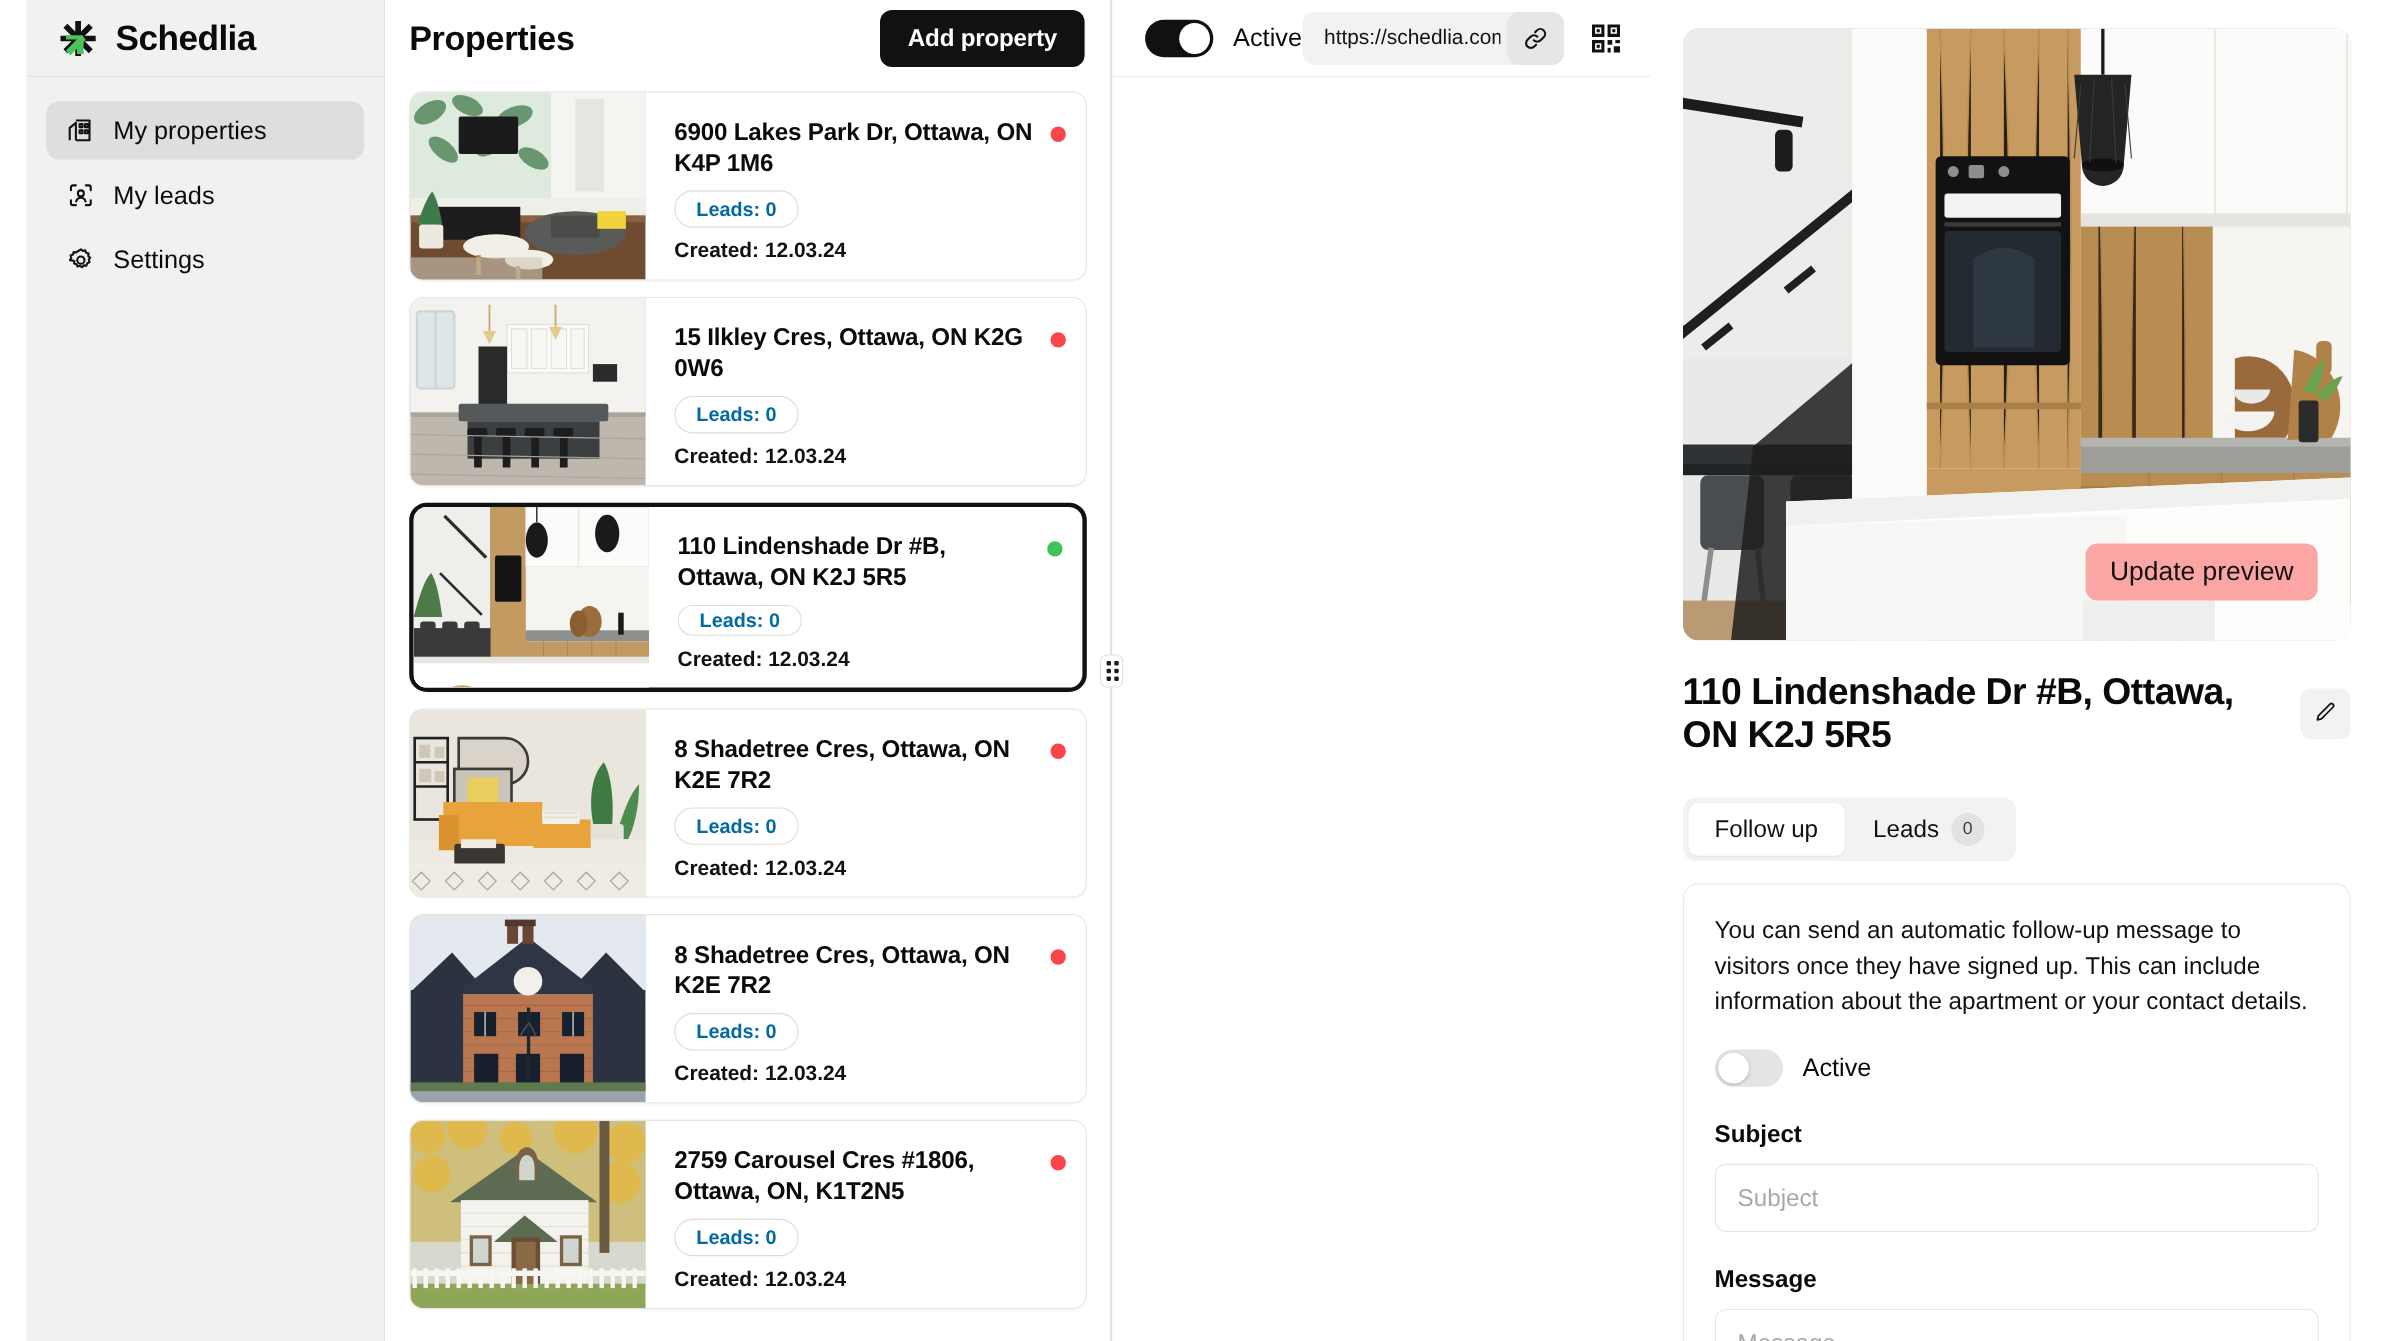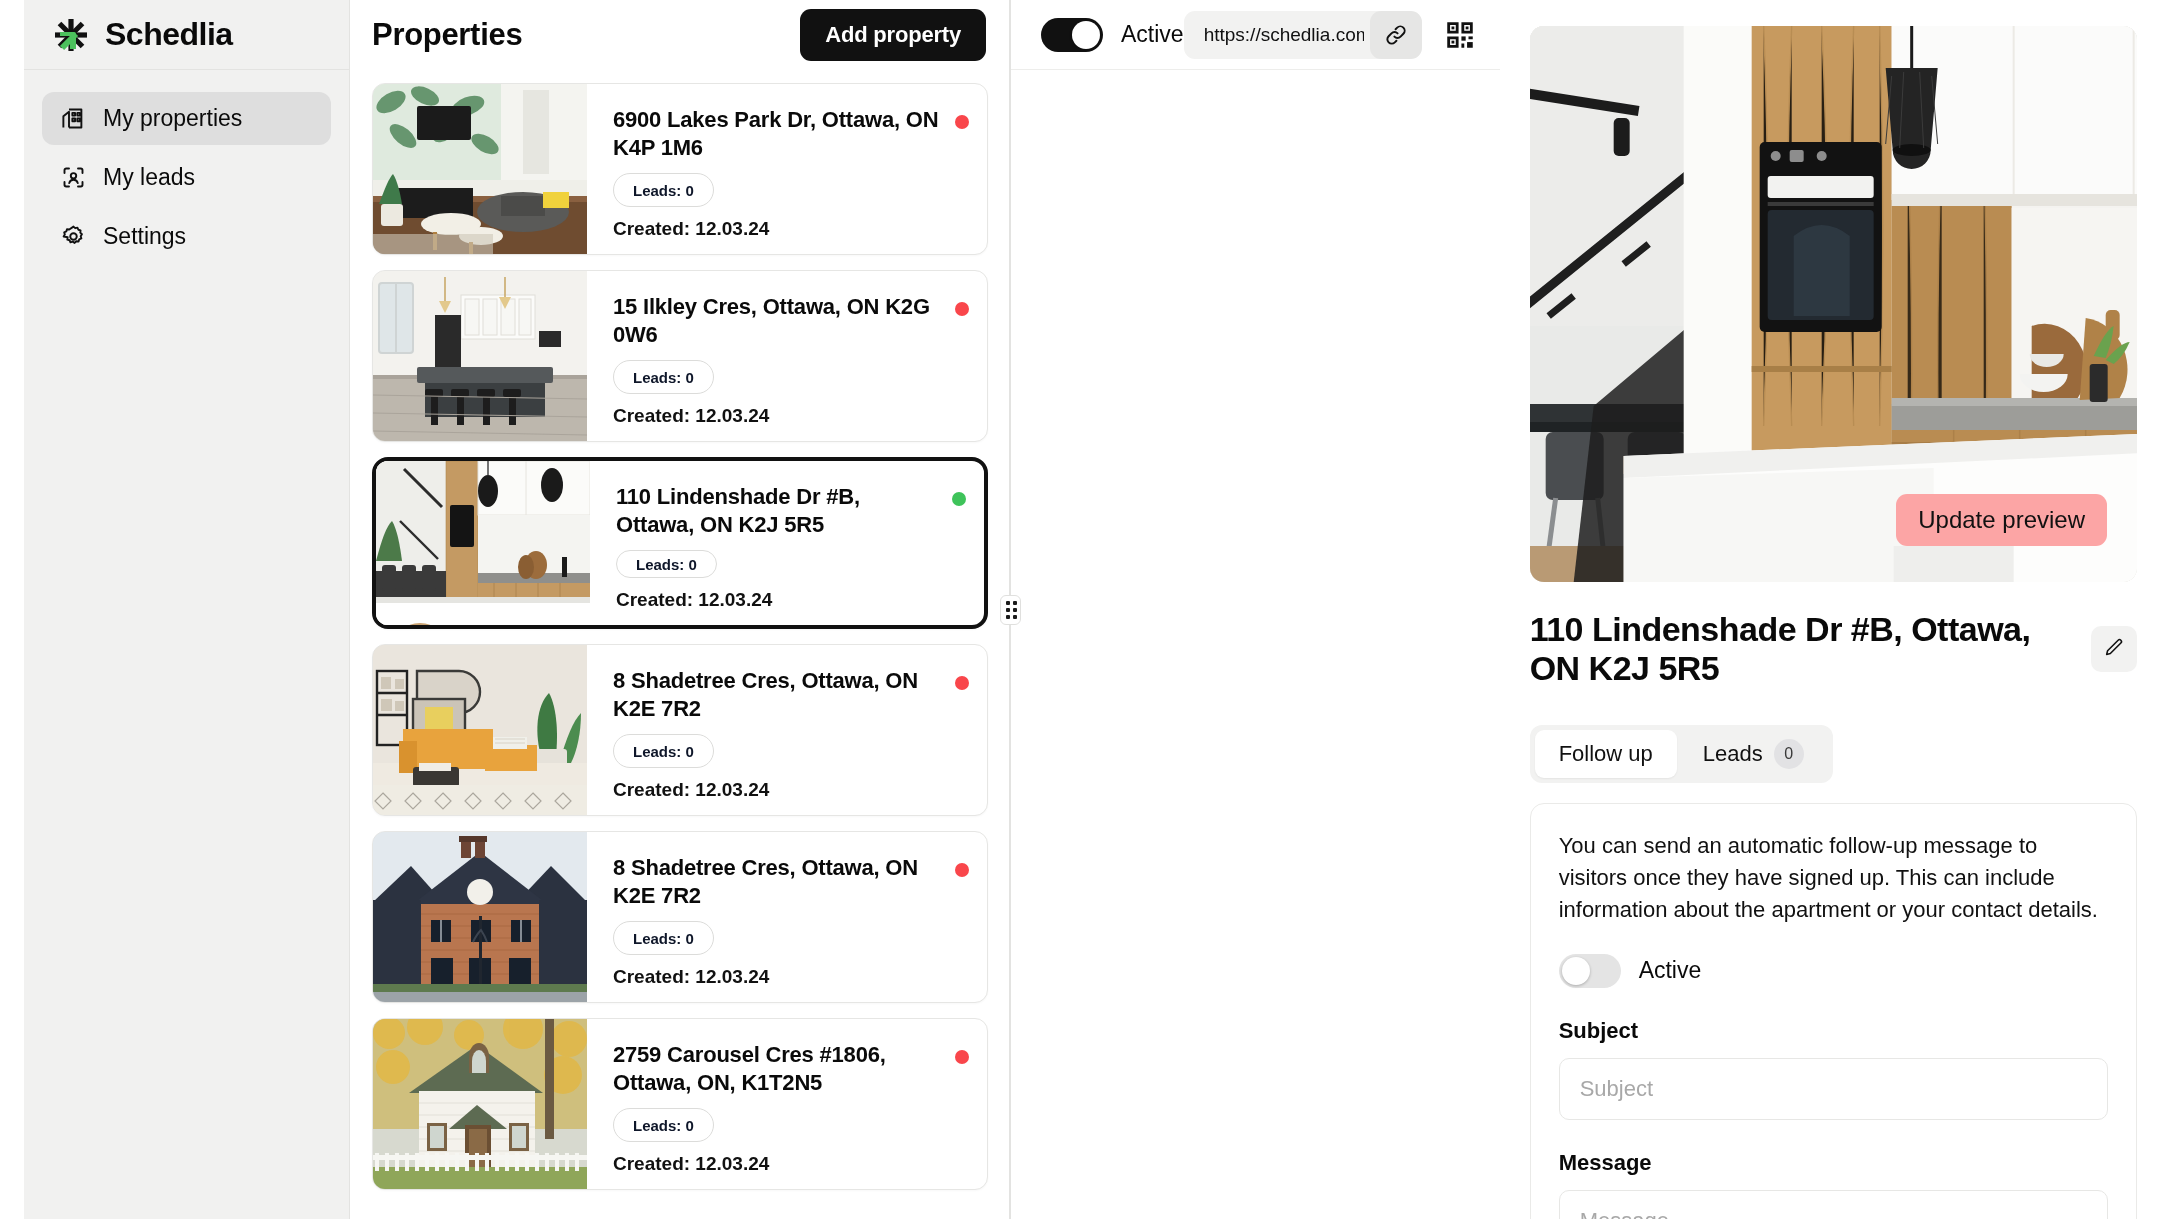--- a/index.html
+++ b/index.html
@@ -94,21 +94,21 @@
     line-height: 1.28; flex: 1 1 auto; letter-spacing: -0.2px;
   }
   .dot { width: 14px; height: 14px; border-radius: 50%; flex: 0 0 14px; margin-top: 9px; }
   .dot.red { background: #f9464b; }
   .dot.green { background: #3ec35a; }
   .leads-pill {
     display: inline-flex; align-items: center; justify-content: center;
     align-self: flex-start;
     border: 1px solid #dcdcda; border-radius: 999px;
     height: 38px; padding: 0 19px;
-    font-size: 15px; font-weight: 700; color: #0f172a;
+    font-size: 18px; font-weight: 700; color: #0369a1;
     background: #fff;
   }
   .prop-created { font-size: 19px; font-weight: 700; color: #111; }
 
   
   .resizer {
     position: absolute; right: -8px; top: 0; bottom: 0; width: 16px;
     display: flex; align-items: center; justify-content: center; z-index: 9;
   }
   .resizer .bar { position:absolute; top:0; bottom:0; left:7px; width: 2px; background: #e3e3e1; }

